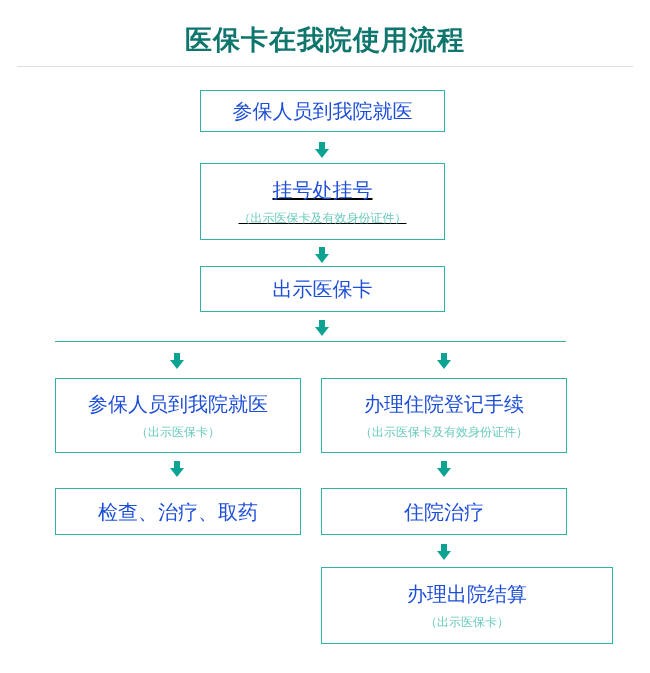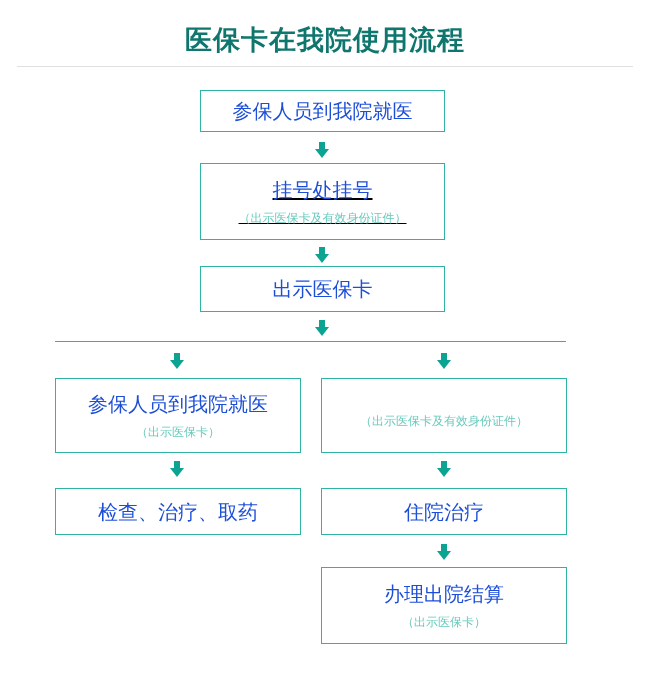--- a/index.html
+++ b/index.html
@@ -52,21 +52,21 @@
     white-space: nowrap;
   }
   
   .step-visit     { left: 200px; top:  90px; width: 245px; height: 42px; }
   .step-register  { left: 200px; top: 163px; width: 245px; height: 77px; text-decoration: underline; }
   .step-consult   { left: 200px; top: 266px; width: 245px; height: 46px; }
   .step-pay       { left:  55px; top: 378px; width: 246px; height: 75px; }
   .step-admission { left: 321px; top: 378px; width: 246px; height: 75px; }
   .step-exam      { left:  55px; top: 488px; width: 246px; height: 47px; }
   .step-treat     { left: 321px; top: 488px; width: 246px; height: 47px; }
-  .step-discharge { left: 321px; top: 567px; width: 246px; height: 77px; }
+  .step-discharge { left: 321px; top: 567px; width: 292px; height: 77px; }
 
   .branch-line {
     position: absolute;
     top: 341px; left: 55px;
     width: 511px; height: 1px;
     background: #2fb4a4;
   }
   
   .arrow { position: absolute; width: 14px; height: 16px; }
   .arrow::before {
@@ -124,20 +124,21 @@
   <div class="branch-line"></div>
   <div class="arrow a4"></div>
   <div class="arrow a5"></div>
 
   <div class="box step-pay">
     <div class="box-label">参保人员到我院就医</div>
     <div class="box-note">（出示医保卡）</div>
   </div>
 
   <div class="box step-admission">
+    <div class="box-label">办理住院登记手续</div>
     <div class="box-note">（出示医保卡及有效身份证件）</div>
   </div>
 
   <div class="arrow a6"></div>
   <div class="arrow a7"></div>
 
   <div class="box step-treat">
     <div class="box-label">住院治疗</div>
   </div>
 

